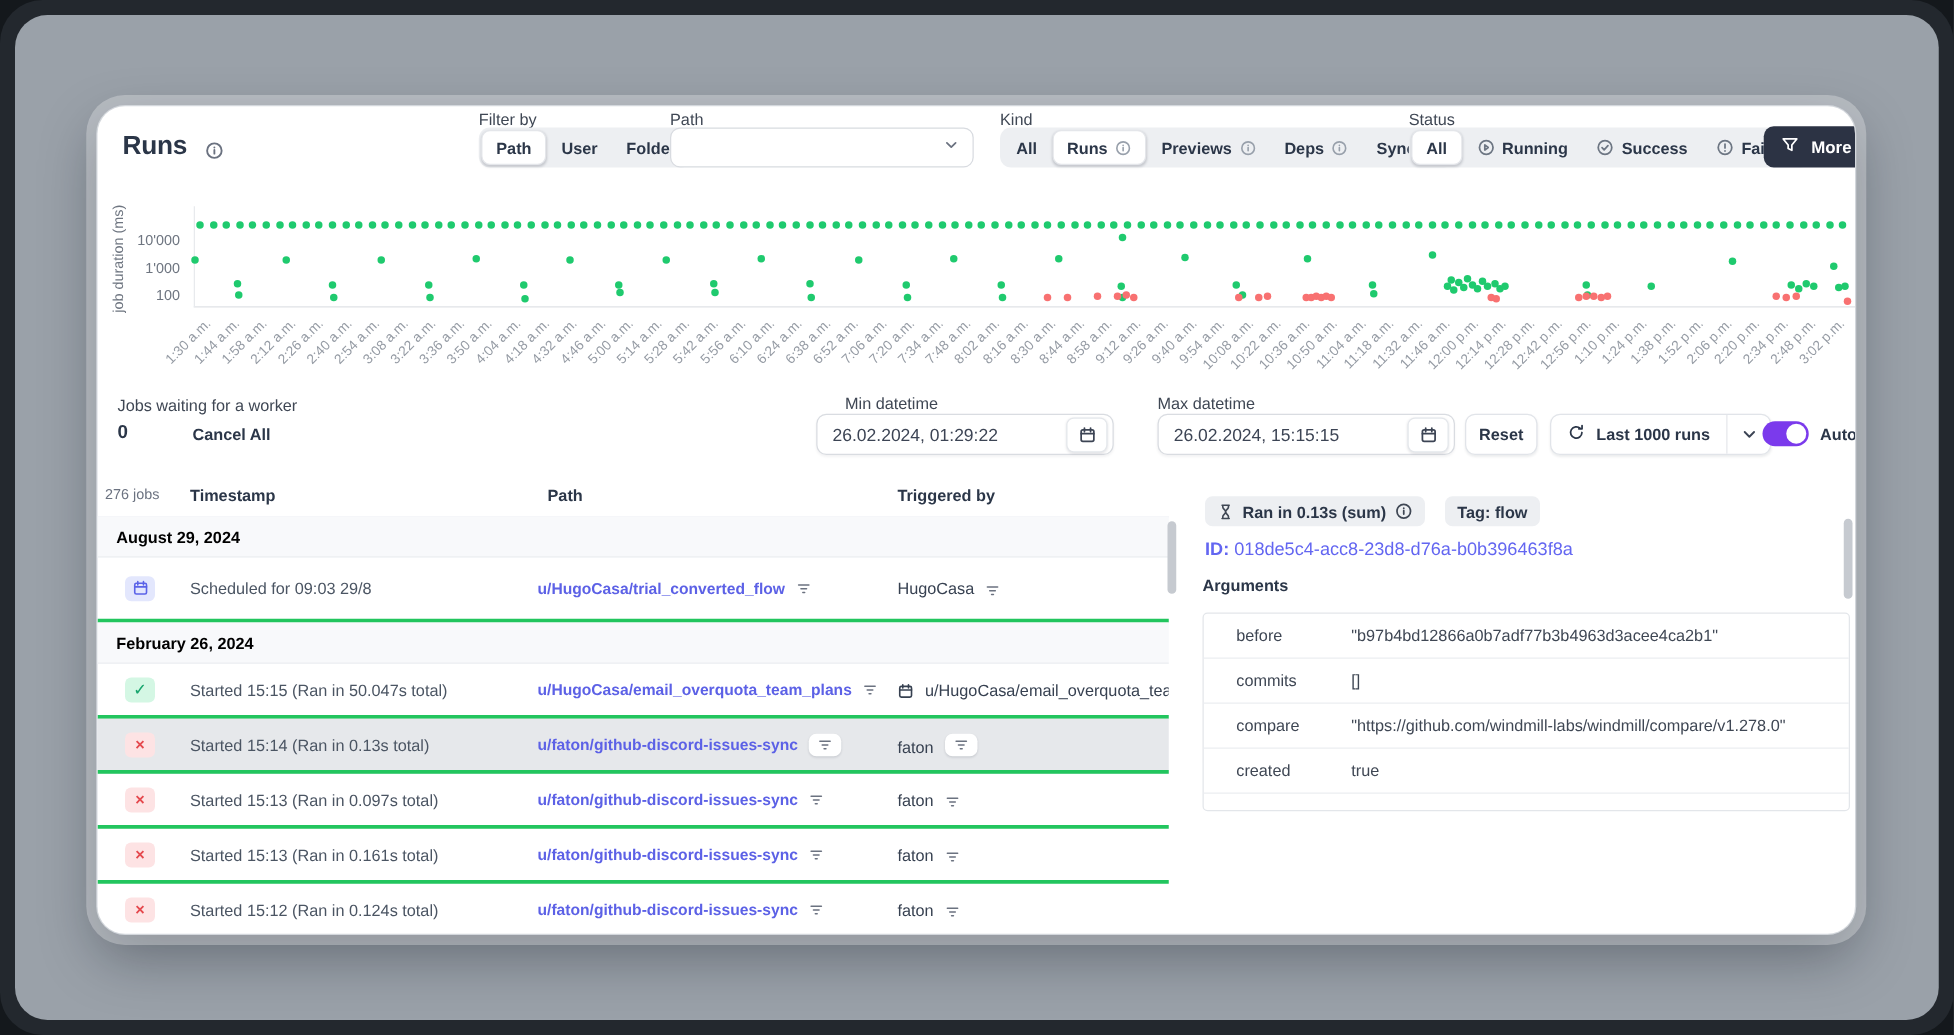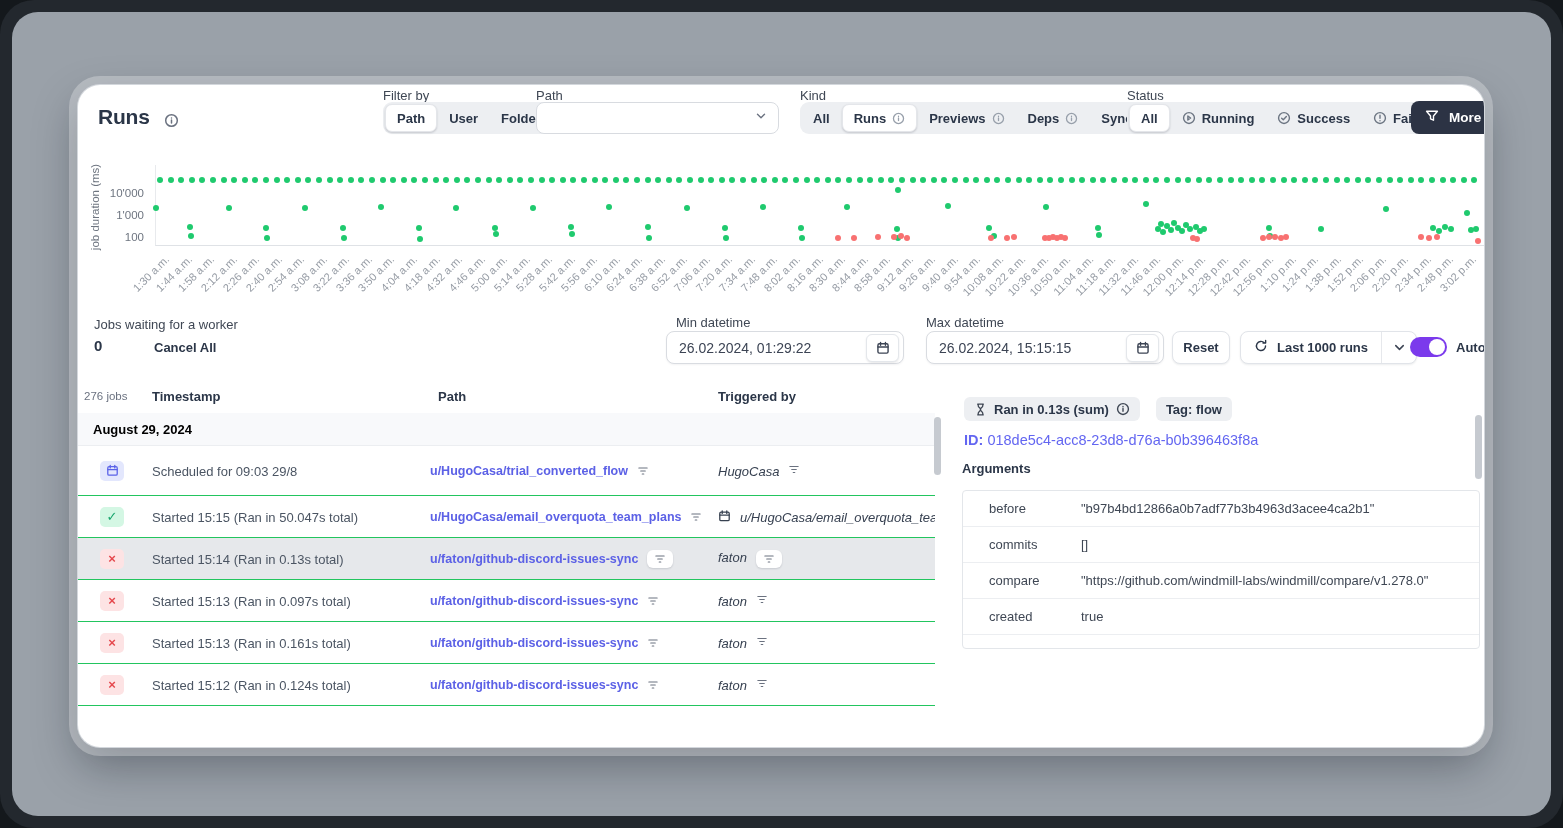--- a/index.html
+++ b/index.html
@@ -38,54 +38,54 @@
   .xtick{position:absolute;top:0;width:0;}
   .xlab{position:absolute;right:0;top:6px;white-space:nowrap;font-size:11px;color:#959ba4;transform:rotate(-45deg);transform-origin:100% 0;}
 
   
   #jobs-waiting-label{position:absolute;left:16px;top:232px;font-size:13px;color:#3f4754;}
   #jobs-waiting-count{position:absolute;left:16px;top:252px;font-size:15px;font-weight:600;color:#2b3648;}
   #cancel-all{position:absolute;left:76px;top:255px;font-size:13px;font-weight:700;color:#2b3648;cursor:pointer;}
   #lbl-min{left:598px;top:230px}
   #lbl-max{left:848px;top:230px}
   .input-dt{position:absolute;top:246px;width:238px;height:33px;box-sizing:border-box;background:#fff;border:1px solid #d9dce1;border-radius:8px;box-shadow:0 1px 2px rgba(16,24,40,.05);display:flex;align-items:center;justify-content:space-between;padding:0 4px 0 12px;font-size:14px;color:#3c4454;}
-  #input-min{left:588px}
+  #input-min{left:575px}
   #input-max{left:848px}
   .cal-btn{width:31px;height:26px;border-radius:6px;background:#fff;border:1px solid #e4e7eb;box-shadow:0 1px 2px rgba(16,24,40,.10);display:flex;align-items:center;justify-content:center;color:#3c4454;cursor:pointer;}
   .btn{position:absolute;top:246px;height:33px;box-sizing:border-box;background:#fff;border:1px solid #e1e4e9;box-shadow:0 1px 2px rgba(16,24,40,.08);border-radius:8px;font-size:13px;font-weight:700;color:#2b3648;display:flex;align-items:center;justify-content:center;cursor:pointer;}
   #btn-reset{left:1094px;width:58px;}
   #btn-refresh{left:1162px;padding:0;}
   .split-main{display:flex;align-items:center;gap:9px;padding:0 13px;height:100%;}
   .split-chev{display:flex;align-items:center;justify-content:center;width:34px;height:100%;border-left:1px solid #e6e8ec;color:#3c4454;}
   #toggle{position:absolute;left:1332px;top:252px;width:37px;height:20px;border-radius:999px;background:#7b3aec;cursor:pointer;}
   #toggle .knob{position:absolute;right:2px;top:2px;width:16px;height:16px;border-radius:50%;background:#fff;}
   #lbl-auto{position:absolute;left:1378px;top:255px;font-size:13px;font-weight:700;color:#2b3648;white-space:nowrap;}
 
   
   #list-header{position:absolute;left:0;top:295px;width:857px;height:33px;border-bottom:1px solid #e7e9ec;}
   #list-header span{position:absolute;top:0;line-height:33px;}
   #jobs-count{left:6px;font-size:11.5px;color:#6b7280;}
   #col-ts{left:74px;font-size:13px;font-weight:700;color:#2b3648;}
   #col-path{left:360px;font-size:13px;font-weight:700;color:#2b3648;}
   #col-trig{left:640px;font-size:13px;font-weight:700;color:#2b3648;}
   #jobs-body{position:absolute;left:0;top:328px;width:857px;}
   .jgroup{position:relative;height:33px;line-height:33px;background:#f8f9fb;border-bottom:1px solid #eceef1;font-size:13px;font-weight:700;color:#000000;padding-left:15px;box-sizing:border-box;}
-  .jrow{position:relative;height:41px;border-bottom:1px solid #22c55e;cursor:pointer;overflow:hidden;padding-left:20px;}
+  .jrow{position:relative;height:41px;border-bottom:3px solid #22c55e;cursor:pointer;overflow:hidden;padding-left:20px;}
   .jrow.tall{height:49px;}
   .jrow.sel{background:#e6e8eb;}
   .ricon{position:absolute;left:22px;top:50%;transform:translateY(-50%);width:24px;height:20px;border-radius:5px;display:flex;align-items:center;justify-content:center;font-size:13px;font-weight:700;}
   .ricon.schedule{background:#e3e7fd;color:#5b63e8;}
   .ricon.success{background:#d4f7e4;color:#17a56d;}
   .ricon.failure{background:#fde3e4;color:#e5484d;}
   .rts{position:absolute;left:74px;top:50%;transform:translateY(-50%);font-size:13px;color:#4b5563;white-space:nowrap;}
   .rpath{position:absolute;left:352px;top:50%;transform:translateY(-50%);display:flex;align-items:center;gap:9px;white-space:nowrap;}
   .rlink{font-size:12.5px;font-weight:700;color:#5c61e6;text-decoration:none;}
   .ficon{display:flex;align-items:center;color:#6b7280;}
   .pill{background:#fff;border-radius:6px;padding:3px 7px;box-shadow:0 1px 2px rgba(16,24,40,.14);}
-  .rtrig{position:absolute;left:640px;top:50%;transform:translateY(-50%);display:flex;align-items:flex-start;gap:9px;font-size:13px;color:#374151;white-space:nowrap;font-style:italic;}
+  .rtrig{position:absolute;left:640px;top:50%;transform:translateY(-50%);display:flex;align-items:flex-end;gap:9px;font-size:13px;color:#374151;white-space:nowrap;}
   .rtrig .tcal{display:flex;align-items:center;color:#374151;}
   .thumb{position:absolute;width:7px;background:#c6cad0;border-radius:4px;cursor:pointer;}
   #thumb-list{left:856px;top:332px;height:58px;}
   #thumb-panel{left:1397px;top:330px;height:64px;}
 
   
   #badges{position:absolute;left:886px;top:312px;display:flex;gap:16px;}
   .badge{display:flex;align-items:center;gap:7px;height:24px;background:#edeff2;border-radius:6px;padding:0 10px;font-size:13px;font-weight:600;color:#2b3648;white-space:nowrap;}
   .badge .bic{display:flex;align-items:center;color:#3f4754;}
   #id-line{position:absolute;left:886px;top:347px;font-size:14.5px;color:#6366f1;white-space:nowrap;}
@@ -690,20 +690,21 @@
           </span>
           <span class="rtrig">
             <span>HugoCasa</span>
             <span class="ficon">
               <svg width="12" height="12" viewBox="0 0 16 16" fill="none" stroke="currentColor" stroke-width="1.6" stroke-linecap="round" stroke-linejoin="round">
                 <path d="M2.5 4h11M5 8h6M7 12h2"></path>
               </svg>
             </span>
           </span>
         </div>
+        <div class="jgroup">February 26, 2024</div>
         <div class="jrow">
           <span class="ricon success">✓</span>
           <span class="rts">Started 15:15 (Ran in 50.047s total)</span>
           <span class="rpath">
             <a class="rlink" href="#">u/HugoCasa/email_overquota_team_plans</a>
             <span class="ficon">
               <svg width="12" height="12" viewBox="0 0 16 16" fill="none" stroke="currentColor" stroke-width="1.6" stroke-linecap="round" stroke-linejoin="round">
                 <path d="M2.5 4h11M5 8h6M7 12h2"></path>
               </svg>
             </span>

